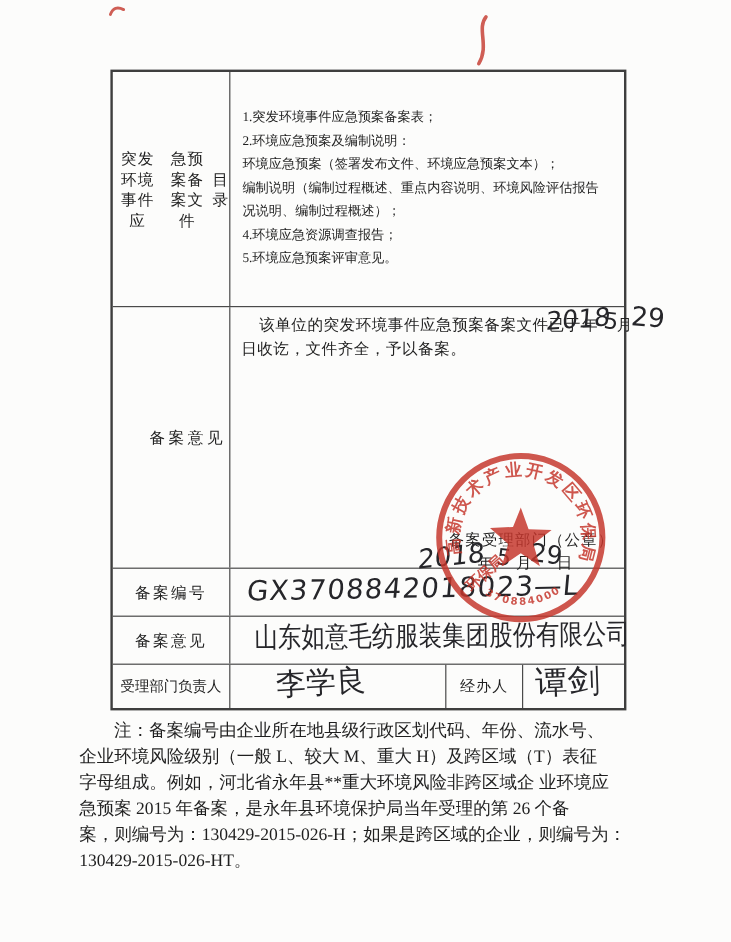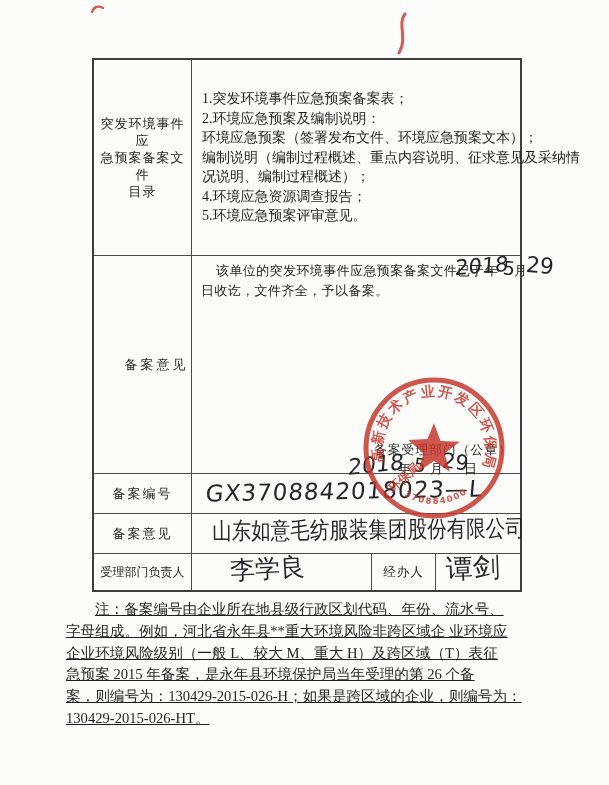--- a/index.html
+++ b/index.html
@@ -12,30 +12,30 @@
   
   .tbl {
     position:absolute; left:92px; top:58px; width:430px; height:534px;
     border:2px solid #3e3e3e; box-sizing:border-box;
     display:flex; flex-direction:column; background:transparent;
   }
   .row { display:flex; border-bottom:1px solid #4a4a4a; box-sizing:border-box; position:relative; }
   .row:last-child { border-bottom:none; }
   .cell-label {
     width:98px; flex:0 0 98px; border-right:1px solid #4a4a4a; box-sizing:border-box;
-    display:flex; flex-direction:column; align-items:center; justify-content:center;
+    display:flex; flex-direction:row; align-items:center; justify-content:center;
     text-align:center; font-size:13px; line-height:17px; letter-spacing:1px;
   }
   .cell-content { flex:1; position:relative; box-sizing:border-box; }
   .r1 { height:196px; flex:0 0 196px; }
   .r2 { height:218px; flex:0 0 218px; }
   .r3 { height:40px; flex:0 0 40px; }
   .r4 { height:40px; flex:0 0 40px; }
   .r5 { flex:1; }
-  .catalog-lines { padding:29px 4px 0 10px; font-size:14px; line-height:19.5px; }
+  .catalog-lines { padding:29px 4px 0 10px; font-size:11px; line-height:19.5px; }
   .catalog-lines div { white-space:nowrap; }
   
   .op { font-size:13px; }
   .op .printed { position:absolute; white-space:nowrap; letter-spacing:0.4px;text-align:right; }
   
   .hw {
     position:absolute; white-space:nowrap; color:#26262a;
     font-family:"DejaVu Sans","Liberation Sans",sans-serif;
   }
   .hw-sm { font-size:19px; }
@@ -43,21 +43,21 @@
   .field-label { font-size:13px; letter-spacing:2px; }
   .r5 .cell-label { font-size:12px; letter-spacing:0; }
   .cell-mid { width:180px; flex:0 0 180px; border-right:1px solid #4a4a4a; position:relative; box-sizing:border-box; }
   .cell-jbr { width:64px; flex:0 0 64px; border-right:1px solid #4a4a4a; box-sizing:border-box;
     display:flex; align-items:center; justify-content:center; font-size:12.5px; letter-spacing:1px; }
   .cell-last { flex:1; position:relative; }
   
   .seal { position:absolute; left:356px; top:370px; width:156px; height:156px; opacity:0.83; }
   
   .note { position:absolute; left:66px; top:599px; width:470px; font-size:14.6px; line-height:21.8px; }
-  .note div { white-space:nowrap;text-decoration:underline; }
+  .note div { white-space:nowrap; }
   .note .indent { padding-left:29px; }
   .ink-mark { position:absolute; opacity:0.8; }
 </style>
 </head>
 <body>
 
 <div class="page">
 
   <svg class="ink-mark" style="left:90px; top:2px;" width="16" height="13" viewBox="0 0 16 13">
     <path d="M2,10 Q5,2 13,6" fill="none" stroke="#c4372c" stroke-width="2.4" stroke-linecap="round"></path>
@@ -72,21 +72,21 @@
       <div class="cell-label">
         <span>突发环境事件应</span>
         <span>急预案备案文件</span>
         <span>目录</span>
       </div>
       <div class="cell-content">
         <div class="catalog-lines">
           <div>1.突发环境事件应急预案备案表；</div>
           <div>2.环境应急预案及编制说明：</div>
           <div>环境应急预案（签署发布文件、环境应急预案文本）；</div>
-          <div>编制说明（编制过程概述、重点内容说明、征求意见及采纳情</div>
+          <div>编制说明（编制过程概述、重点内容说明、环境风险评估报告</div>
           <div>况说明、编制过程概述）；</div>
           <div>4.环境应急资源调查报告；</div>
           <div>5.环境应急预案评审意见。</div>
         </div>
       </div>
     </div>
 
     <div class="row r2">
       <div class="cell-label" style="letter-spacing:3px;padding-left:28px;">备案意见</div>
       <div class="cell-content op" style="overflow:visible;">
@@ -145,20 +145,20 @@
       <textPath href="#seal-arc" startOffset="2%">高新技术产业开发区环保局</textPath>
     </text>
     <text font-size="8.5" letter-spacing="1.6" fill="#c5352b" font-family="DejaVu Sans, sans-serif" font-weight="bold">
       <textPath href="#seal-serial-arc" startOffset="4%">3708840005819</textPath>
     </text>
     <text x="28" y="112" font-size="12.5" fill="#c5352b" transform="rotate(-42 47 106)" font-family="Liberation Serif, DejaVu Serif, serif" font-weight="bold">环保局</text>
   </svg>
 
   <div class="note">
     <div class="indent">注：备案编号由企业所在地县级行政区划代码、年份、流水号、</div>
+    <div>企业环境风险级别（一般 L、较大 M、重大 H）及跨区域（T）表征</div>
     <div>字母组成。例如，河北省永年县**重大环境风险非跨区域企 业环境应</div>
-    <div>企业环境风险级别（一般 L、较大 M、重大 H）及跨区域（T）表征</div>
     <div>急预案 2015 年备案，是永年县环境保护局当年受理的第 26 个备</div>
     <div>案，则编号为：130429-2015-026-H；如果是跨区域的企业，则编号为：</div>
     <div>130429-2015-026-HT。</div>
   </div>
 
 </div>
 
 </body></html>

